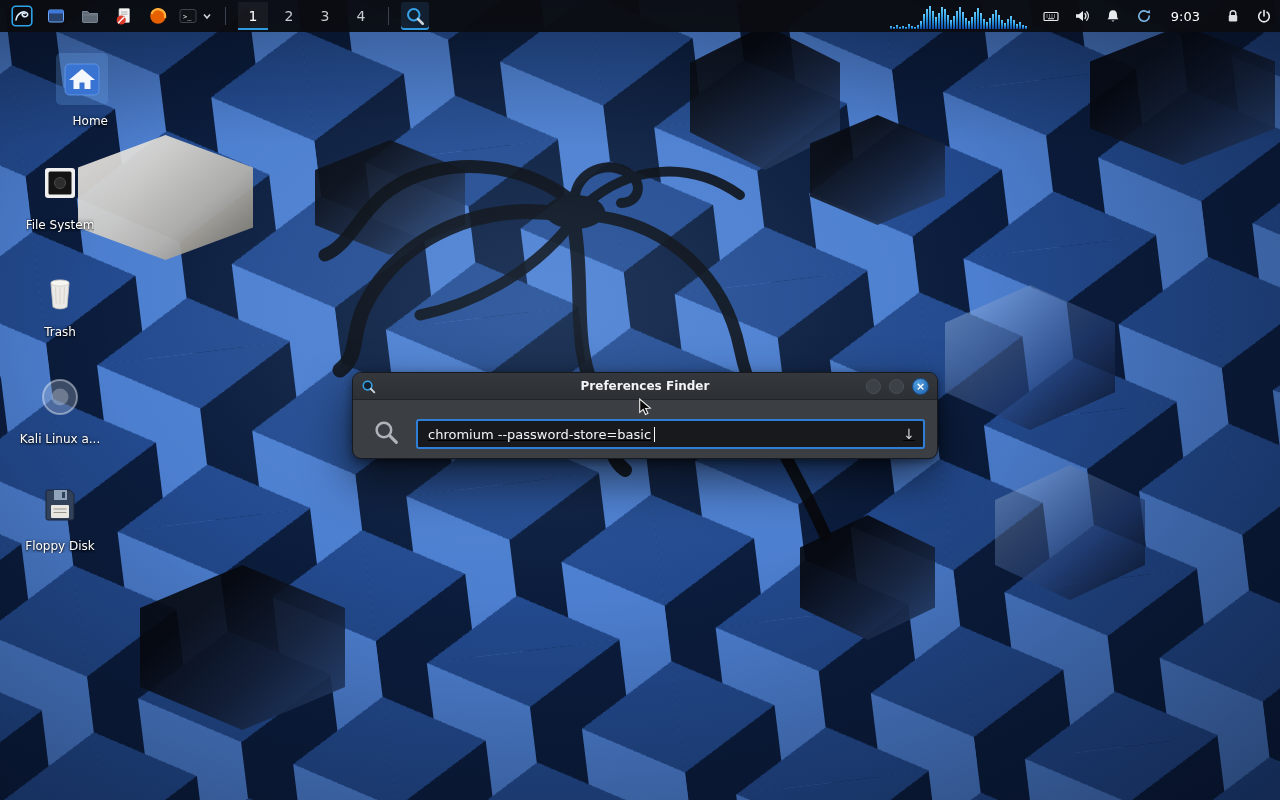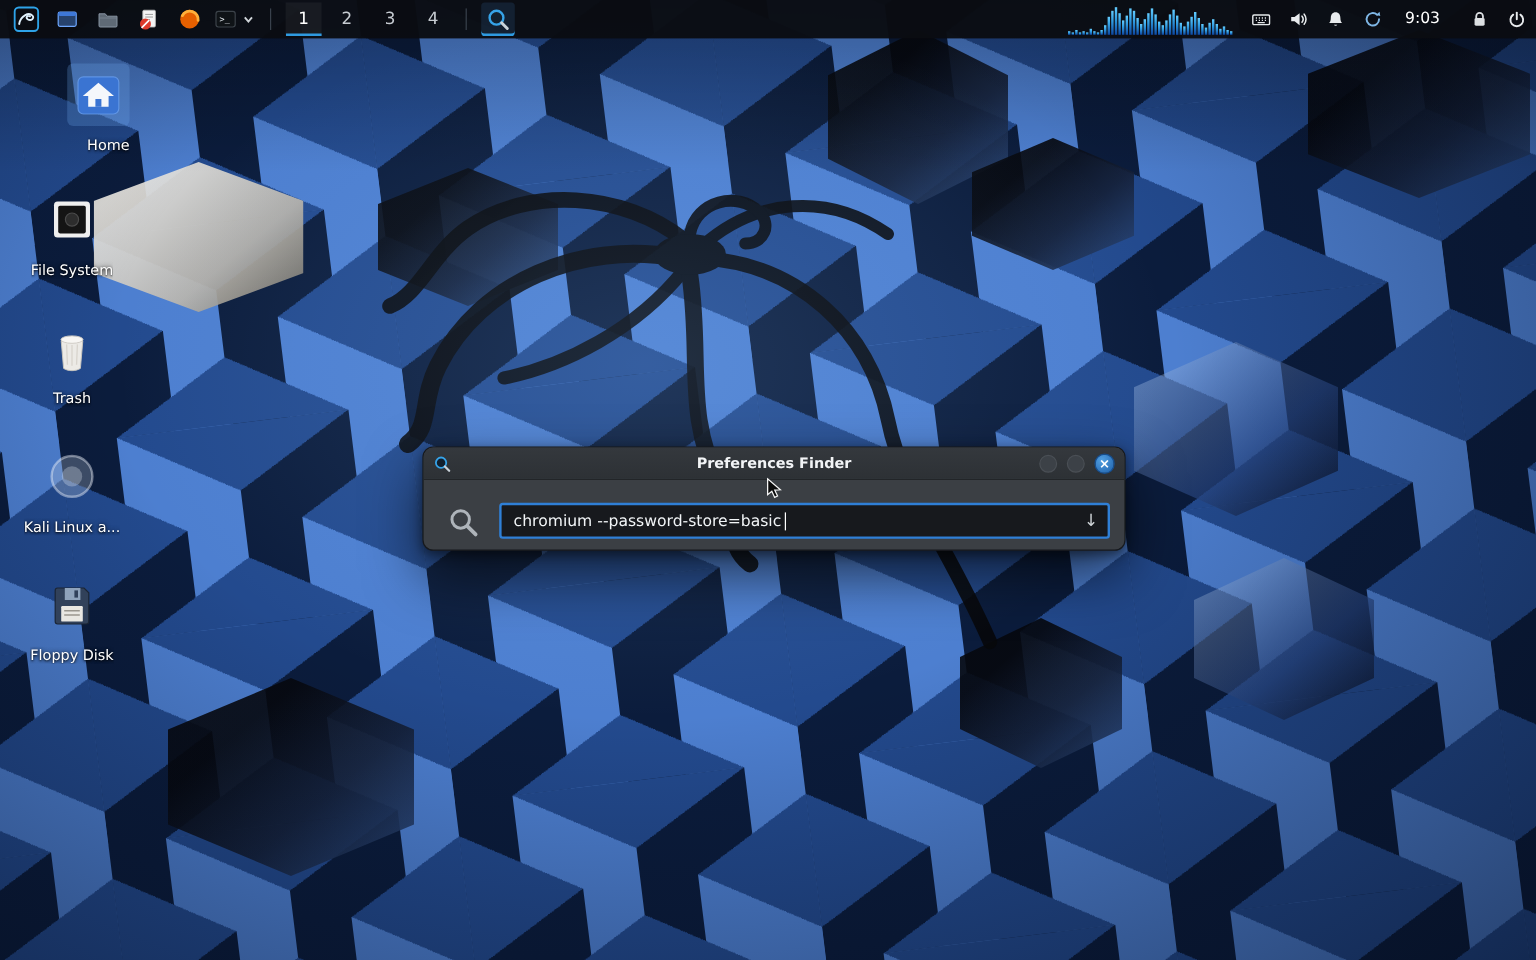--- a/index.html
+++ b/index.html
@@ -39,21 +39,21 @@
     border-radius:3px; cursor:default; }
   .p-sep { width:1px; height:18px; background:#39414c; margin:0 6px; }
   .ws-btn { width:30px; height:28px; display:flex; align-items:center; justify-content:center;
     font-size:14px; color:#c6cbd1; }
   .ws-btn.active { color:#fff; background:rgba(255,255,255,.05); box-shadow:inset 0 -2px 0 #2f9ae0; }
   .p-btn.active { background:rgba(60,130,200,.16); box-shadow:inset 0 -2px 0 #2f9ae0; }
   .spacer { flex:1; }
   .spectrum { display:flex; align-items:flex-end; gap:1px; height:26px; margin-right:10px; }
   .spec-bar { width:2px; background:linear-gradient(to top,#0d47a1,#2f9ae0 55%,#63ccff); }
   .clock { font-size:13px; color:#ffffff; margin:0 10px 0 4px; }
-  .tray { display:flex; align-items:flex-start; gap:15px; }
+  .tray { display:flex; align-items:center; gap:15px; }
 
   
   .desk-icon { position:absolute; left:12px; width:96px; display:flex; flex-direction:column;
     align-items:center; gap:9px; z-index:5; }
   .icon-wrap { width:52px; height:52px; display:flex; align-items:center; justify-content:center; border-radius:5px; }
   .desk-icon.selected .icon-wrap { background:rgba(110,165,235,.26); }
   .desk-label { font-size:12px; color:#fff; text-shadow:0 1px 2px rgba(0,0,0,.9), 0 0 4px rgba(0,0,0,.7);
     max-width:94px; white-space:nowrap; overflow:hidden; text-overflow:ellipsis; }
 
   
@@ -63,21 +63,21 @@
   .titlebar { position:relative; height:27px; display:flex; align-items:center; padding:0 8px;
     background:linear-gradient(#34383d,#2d3135); border-radius:8px 8px 0 0; border-bottom:1px solid #222528; }
   .title { position:absolute; left:0; right:0; text-align:center; font-size:12px; font-weight:bold;
     color:#f2f4f6; pointer-events:none; }
   .tb-btns { position:absolute; right:8px; display:flex; align-items:center; gap:8px; }
   .win-circle { width:15px; height:15px; border-radius:50%; background:#3c4147; border:1px solid #4a4f55; }
   .win-close { width:17px; height:17px; border-radius:50%;
     background:radial-gradient(circle at 35% 30%, #52a0e2, #1e60aa); border:1px solid #174e8d;
     display:flex; align-items:center; justify-content:center; color:#fff; font-size:11px; font-weight:bold; line-height:1; }
   .dlg-body { padding:0 12px 9px 12px; }
-  .search-row { display:flex; align-items:flex-end; margin-top:19px; }
+  .search-row { display:flex; align-items:flex-start; margin-top:19px;text-decoration:underline; }
   .big-search { margin:0 16px 0 8px; flex:0 0 auto; }
   .entry { flex:1; height:30px; display:flex; align-items:center; background:#17191d;
     border:2px solid #2f7fd6; border-radius:3px; padding:0 8px 0 10px; }
   .entry-text { font-size:13px; color:#f2f5f7; white-space:pre; }
   .caret { display:inline-block; width:1px; height:15px; background:#fff; margin-left:3px; animation:blink 1.1s steps(1) infinite; }
   @keyframes blink { 0%,49%{opacity:1} 50%,100%{opacity:0} }
   .entry-arrow { margin-left:auto; color:#cfd4d8; font-size:14px; padding-left:8px; }
   .actions { display:flex; align-items:center; margin-top:13px; }
   .gtk-btn { height:26px; display:inline-flex; align-items:center; gap:6px; padding:0 10px;
     background:linear-gradient(#474c51,#3a3f44); border:1px solid #202428; border-radius:3px;

